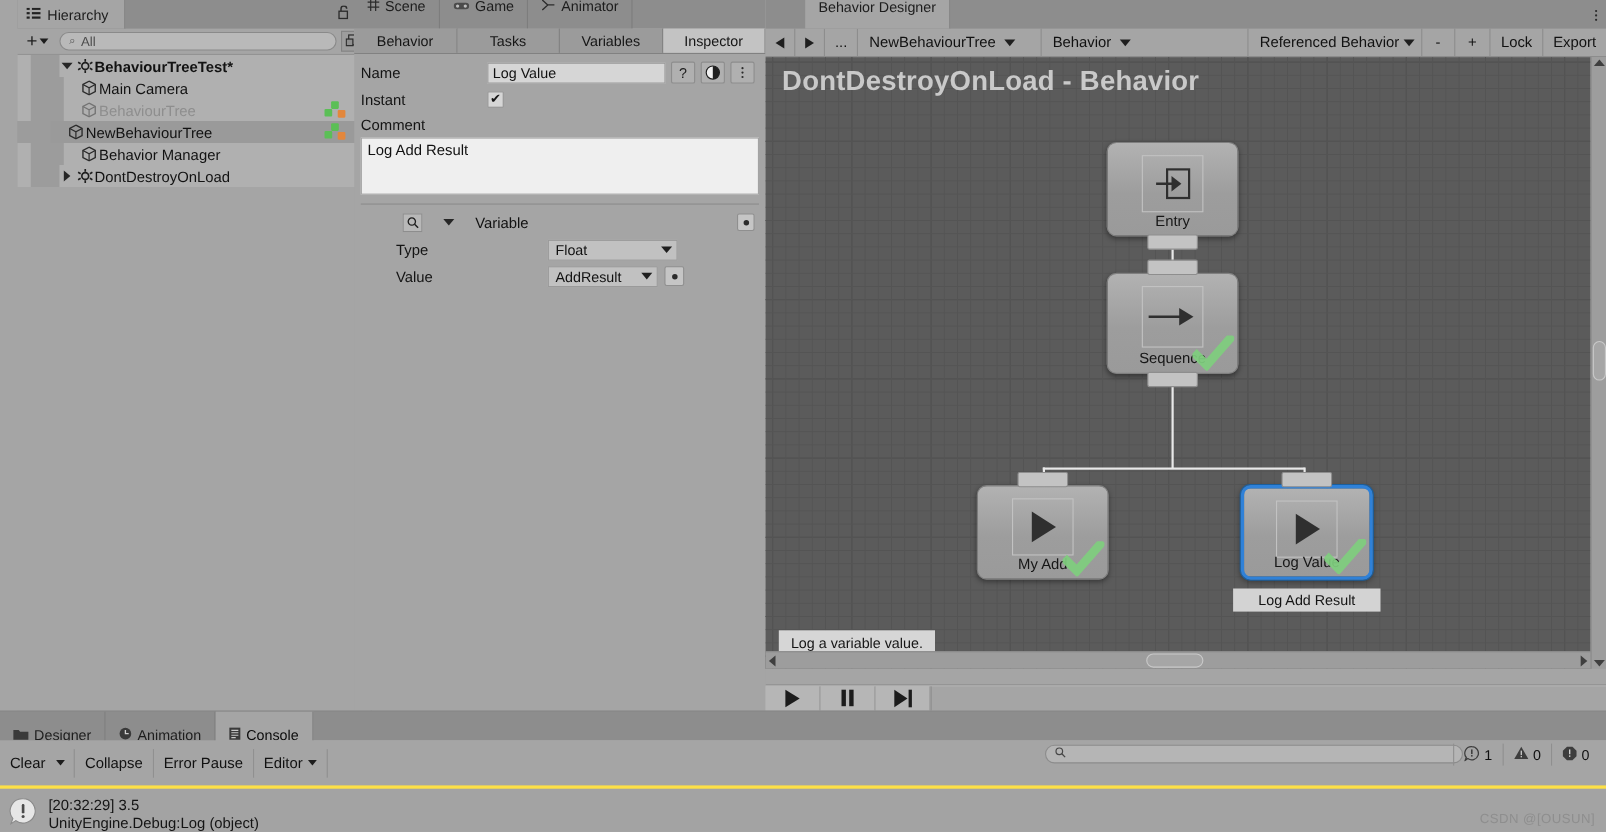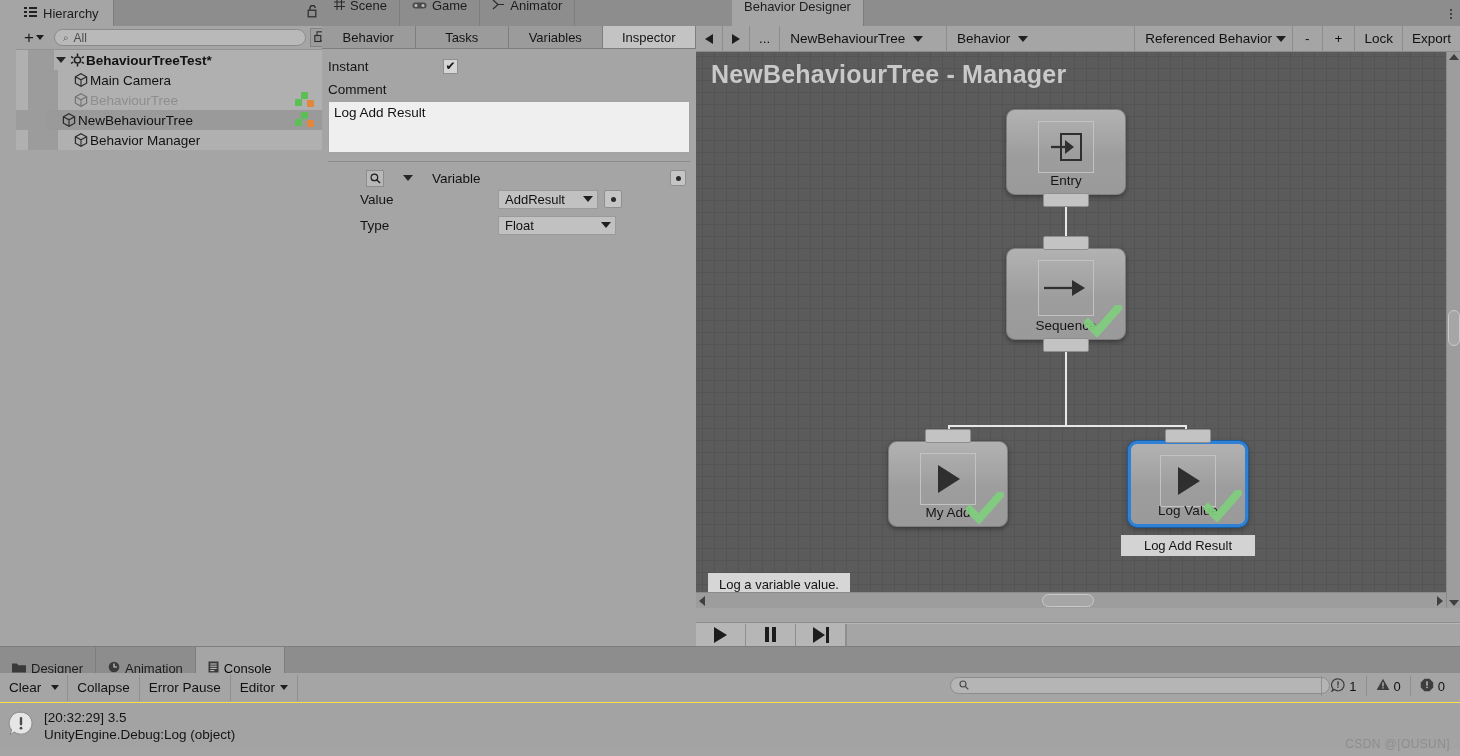--- a/index.html
+++ b/index.html
@@ -350,22 +350,22 @@
   .ico-step .b { width:3px;height:16px;background:#1c1c1c;}
 
   
   #console {
     position: absolute; left: 0; top: 646px; width: 1460px; height: 110px;
     background: #a5a5a5;
     border-top: 1px solid #7d7d7d;
   }
   .con-tabs { display: flex; height: 26px; background: #8d8d8d; }
   .con-toolbar {
-    display: flex; align-items: center; height: 30px;
-    background: #a5a5a5; border-bottom: 1px solid #fde047;
+    display: flex; align-items: center; height: 44px;
+    background: #a5a5a5; border-bottom: 3px solid #fde047;
     font-size: 13.5px; color: #111;
     position: relative;
   }
   .ct-btn {
     height: 26px; display: flex; align-items: center; gap: 5px;
     padding: 0 9px; border-right: 1px solid #909090;
     white-space: nowrap;
   }
   .con-search {
     position: absolute; right: 130px; top: 4px;
@@ -514,20 +514,38 @@
           <div class="indent-guide"></div>
           <div class="twisty"></div>
           <div class="ico">
             <svg width="14" height="14" viewBox="0 0 14 14" opacity="1">
               <path d="M7 0.8l5.6 3v6.4L7 13.2 1.4 10.2V3.8z" fill="none" stroke="#2b2b2b" stroke-width="1.25"></path>
               <path d="M1.4 3.8L7 6.8l5.6-3M7 6.8v6.4" fill="none" stroke="#2b2b2b" stroke-width="1.1"></path>
             </svg>
           </div>
           <div class="lbl">Behavior Manager</div>
         </div>
+        <div class="hrow sel-light">
+          <div style="width: 26px; flex: 0 0 26px; height: 20px; background: rgb(156, 156, 156);"></div>
+          <div class="twisty">
+            <span class="tri-right"></span>
+          </div>
+          <div class="ico">
+            <svg width="15" height="14" viewBox="0 0 15 14">
+              <circle cx="7.5" cy="7" r="3.1" fill="none" stroke="#1f1f1f" stroke-width="1.5"></circle>
+              <path d="M7.5 0.6v2.6M7.5 10.8v2.6M1 3.6l2.3 1.3M11.7 9.1l2.3 1.3M1 10.4l2.3-1.3M11.7 4.9L14 3.6" stroke="#1f1f1f" stroke-width="1.5"></path>
+            </svg>
+          </div>
+          <div class="lbl">DontDestroyOnLoad</div>
+          <span class="dots3 dots">
+            <i></i>
+            <i></i>
+            <i></i>
+          </span>
+        </div>
       </div>
   </div>
 
   <div id="inspector">
     <div class="tabstrip">
       <div class="tab">
         <span>
           <svg width="11" height="11" viewBox="0 0 11 11">
               <path d="M3 0v11M7.5 0v11M0 3h11M0 7.5h11" stroke="#2b2b2b" stroke-width="1.1"></path>
             </svg>
@@ -563,20 +581,40 @@
         </div>
       <div class="bd-subtab">
           <span>Variables</span>
         </div>
       <div class="bd-subtab active">
           <span>Inspector</span>
         </div>
     </div>
 
     <div class="insp-body">
+      <div class="insp-row">
+        <div class="rl">Name</div>
+        <div class="txt-field" style="width:162px;">
+          <span>Log Value</span>
+        </div>
+        <div class="sq-btn">?</div>
+        <div class="sq-btn">
+          <svg width="14" height="14" viewBox="0 0 14 14">
+              <circle cx="7" cy="7" r="6" fill="#f0f0f0" stroke="#1f1f1f" stroke-width="1.1"></circle>
+              <path d="M7 1a6 6 0 0 1 0 12z" fill="#1f1f1f"></path>
+            </svg>
+        </div>
+        <div class="sq-btn">
+          <span class="dots3">
+              <i></i>
+              <i></i>
+              <i></i>
+            </span>
+        </div>
+      </div>
 
       <div class="insp-row">
         <div class="rl">Instant</div>
         <div class="chk">
           <span>✔</span>
         </div>
       </div>
 
       <div class="insp-row" style="height:20px;">
         <div class="rl">Comment</div>
@@ -593,42 +631,42 @@
           <svg width="11" height="11" viewBox="0 0 11 11">
               <circle cx="4.4" cy="4.4" r="3.3" stroke="#1f1f1f" stroke-width="1.2" fill="none"></circle>
               <path d="M6.9 6.9l3.2 3.2" stroke="#1f1f1f" stroke-width="1.4"></path>
             </svg>
         </div>
         <span class="tri-down"></span>
         <span style="font-size:13.5px;">Variable</span>
         <span class="dot-btn" style="position:absolute;right:4px;">
             <i></i>
           </span>
+      </div>
+
+      <div class="insp-row" style="margin-top:4px;">
+        <div class="rl" style="padding-left:32px;">Type</div>
+        <div style="width:55px;"></div>
+        <div class="dropdown" style="width:118px;">
+          <span>Float</span>
+          <span class="tri-dd"></span>
+        </div>
       </div>
 
       <div class="insp-row">
         <div class="rl" style="padding-left:32px;">Value</div>
         <div style="width:55px;"></div>
         <div class="dropdown" style="width:100px;">
           <span>AddResult</span>
           <span class="tri-dd"></span>
         </div>
         <span class="dot-btn" style="margin-left:6px;width:18px;height:18px;">
             <i></i>
           </span>
       </div>
-
-      <div class="insp-row" style="margin-top:4px;">
-        <div class="rl" style="padding-left:32px;">Type</div>
-        <div style="width:55px;"></div>
-        <div class="dropdown" style="width:118px;">
-          <span>Float</span>
-          <span class="tri-dd"></span>
-        </div>
-      </div>
     </div>
   </div>
 
   <div id="bd">
     <div class="bd-toptabs">
       <div class="tab active-blue">
         <span>Behavior Designer</span>
       </div>
       <div style="flex:1;"></div>
       <span class="dots3" style="margin:0 8px 7px 0;">
@@ -668,29 +706,29 @@
         </div>
       <div class="tb-btn">
           <span>Lock</span>
         </div>
       <div class="tb-btn" style="border-right:none;">
           <span>Export</span>
         </div>
     </div>
 
     <div class="graph">
-      <div class="graph-title">NewBehaviourTree - Manager</div>
+      <div class="graph-title">DontDestroyOnLoad - Behavior</div>
 
       <div class="edge" style="left:369px; top:148px; width:2px; height:52px;"></div>
       <div class="edge" style="left:369px; top:288px; width:2px; height:86px;"></div>
       <div class="edge" style="left:252px; top:373px; width:238px; height:2px;"></div>
       <div class="edge" style="left:252px; top:373px; width:2px; height:18px;"></div>
       <div class="edge" style="left:489px; top:373px; width:2px; height:18px;"></div>
 
-      <div class="node" style="left:310px; top:57px; height:86px;">
+      <div class="node" style="left:310px; top:77px; height:86px;">
         <div class="iconbox">
           <svg width="34" height="32" viewBox="0 0 34 32">
               <rect x="12" y="3" width="20" height="26" stroke="#2f2f2f" stroke-width="2" fill="none"></rect>
               <path d="M2 16h20" stroke="#2f2f2f" stroke-width="2.3"></path>
               <path d="M16 9l9 7-9 7z" fill="#2f2f2f"></path>
             </svg>
         </div>
         <div class="nlabel">Entry</div>
         <div class="connector-bot"></div>
       </div>

